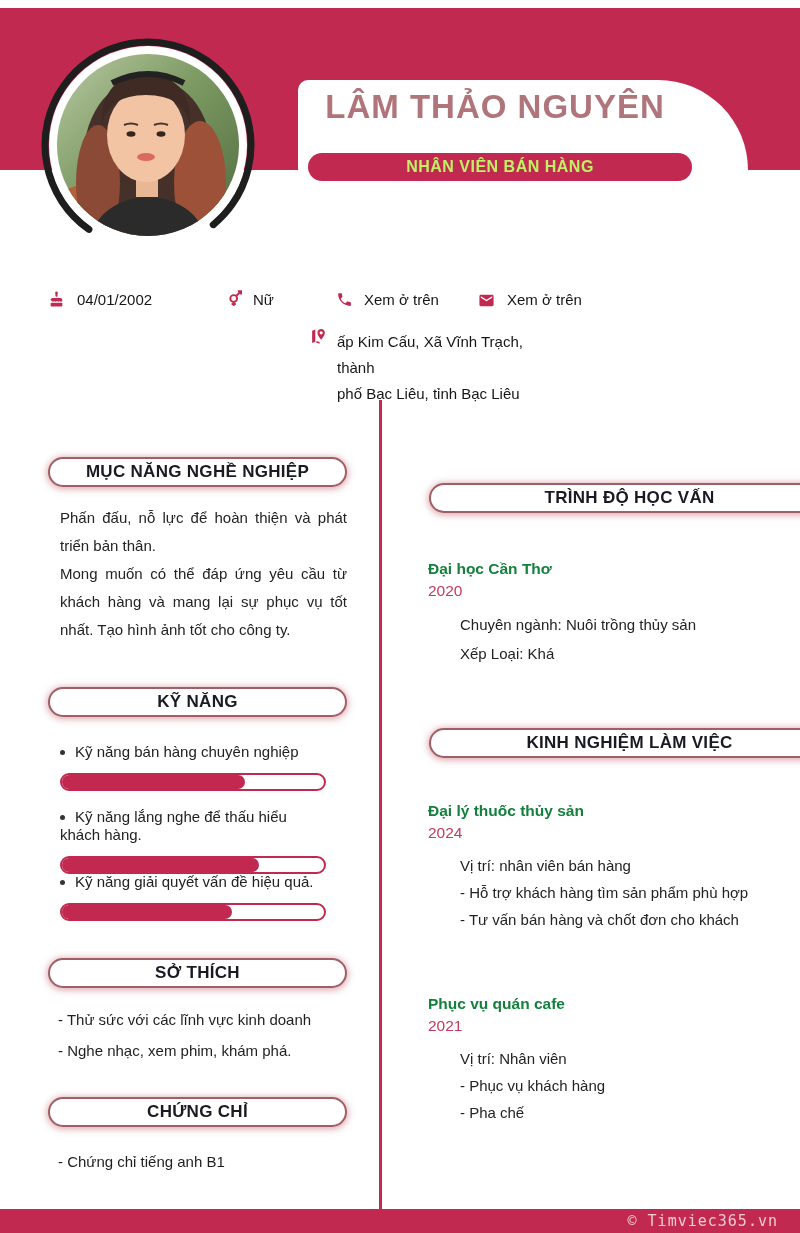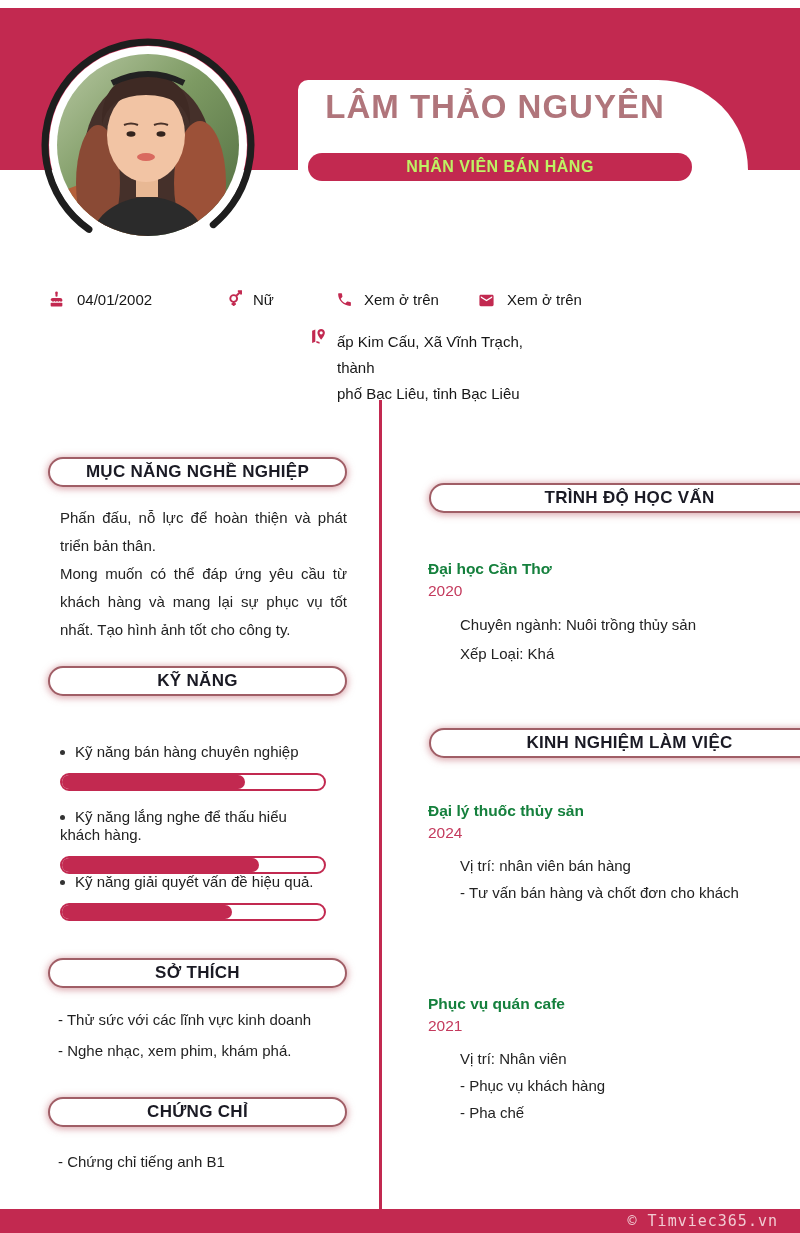--- a/index.html
+++ b/index.html
@@ -171,21 +171,21 @@
   </div>
 
   <div class="divider"></div>
 
   <div class="spill lp" style="top:457px;">MỤC NĂNG NGHỀ NGHIỆP</div>
   <div class="objective">
     <div>Phấn đấu, nỗ lực để hoàn thiện và phát triển bản thân.</div>
     <div>Mong muốn có thể đáp ứng yêu cầu từ khách hàng và  mang lại sự phục vụ tốt nhất. Tạo hình ảnh tốt cho công ty.</div>
   </div>
 
-  <div class="spill lp" style="top:666px;">KỸ NĂNG</div>
+  <div class="spill lp" style="top:687px;">KỸ NĂNG</div>
 
   <div class="skill-item" style="top:743px;">
     <div class="skill-label">Kỹ năng bán hàng chuyên nghiệp</div>
     <div class="skill-bar">
         <div class="skill-fill" style="width: 70%;"></div>
       </div>
   </div>
   <div class="skill-item" style="top:808px;">
     <div class="skill-label">Kỹ năng lắng nghe để thấu hiểu khách hàng.</div>
     <div class="skill-bar">
@@ -216,20 +216,21 @@
     <div class="entry-year">2020</div>
     <div class="entry-line">Chuyên ngành: Nuôi trồng thủy sản</div>
     <div class="entry-line">Xếp Loại: Khá</div>
   </div>
 
   <div class="spill rp" style="top:728px;">KINH NGHIỆM LÀM VIỆC</div>
   <div class="entry" style="top:800px;">
     <div class="entry-title">Đại lý thuốc thủy sản</div>
     <div class="entry-year">2024</div>
     <div class="entry-line">Vị trí: nhân viên bán hàng</div>
+    <div class="entry-line">- Hỗ trợ khách hàng tìm sản phẩm phù hợp</div>
     <div class="entry-line">- Tư vấn bán hàng và chốt đơn cho khách</div>
   </div>
   <div class="entry" style="top:993px;">
     <div class="entry-title">Phục vụ quán cafe</div>
     <div class="entry-year">2021</div>
     <div class="entry-line">Vị trí: Nhân viên</div>
     <div class="entry-line">- Phục vụ khách hàng</div>
     <div class="entry-line">- Pha chế</div>
   </div>
 

